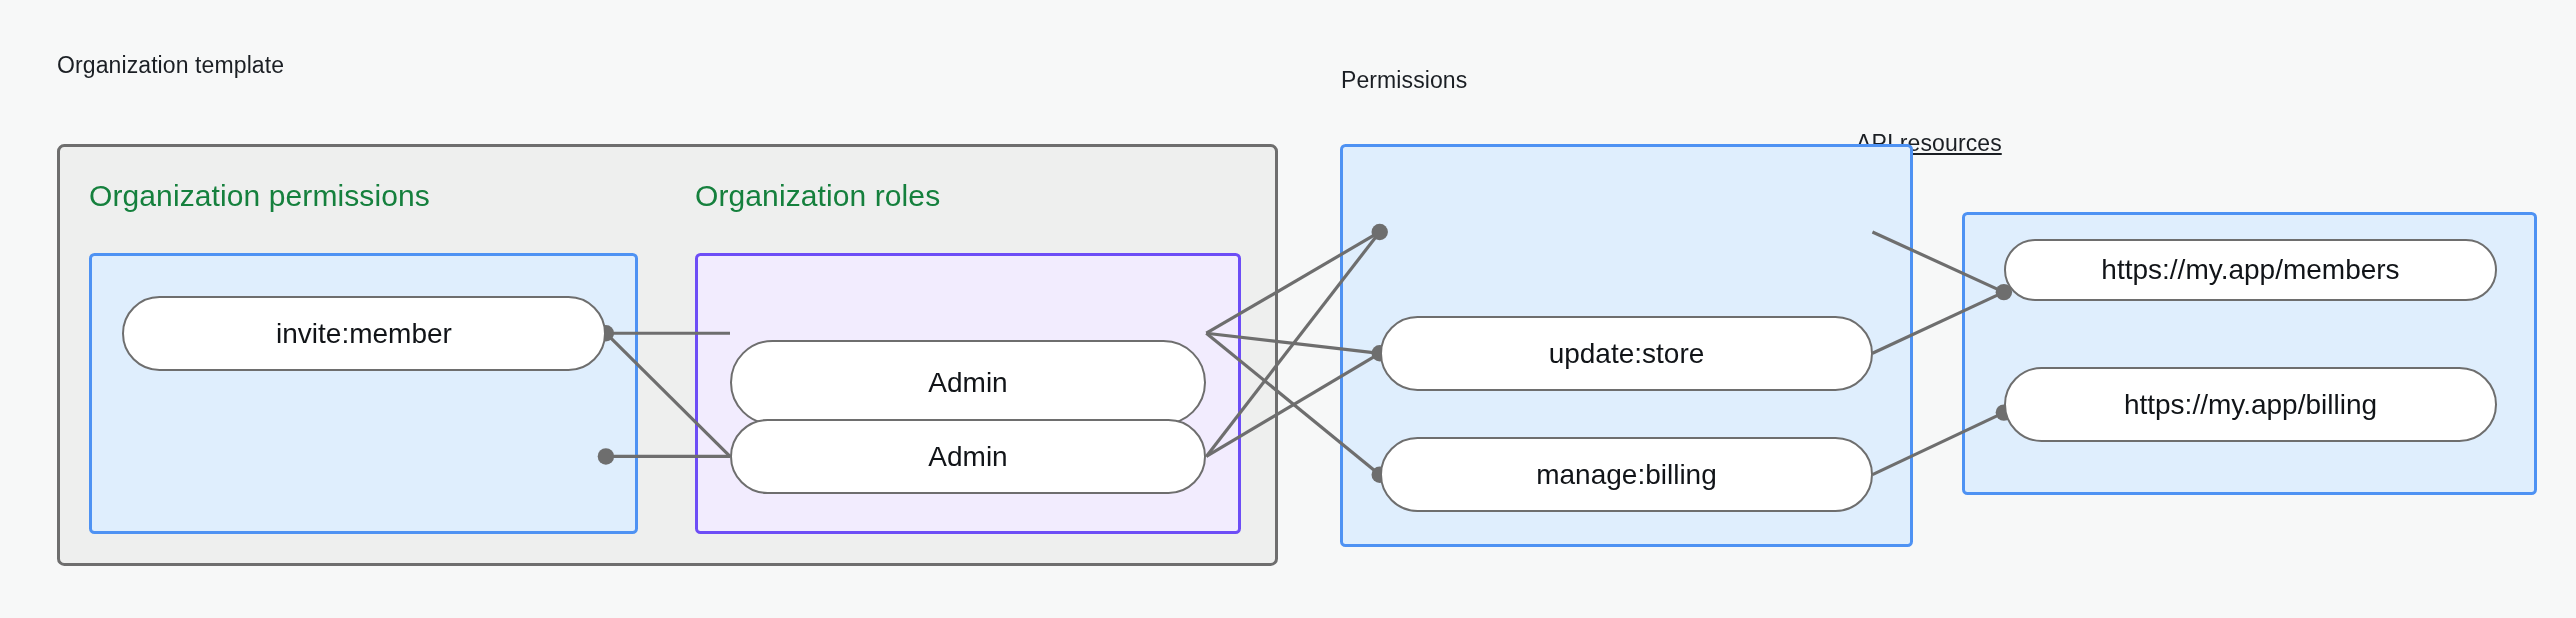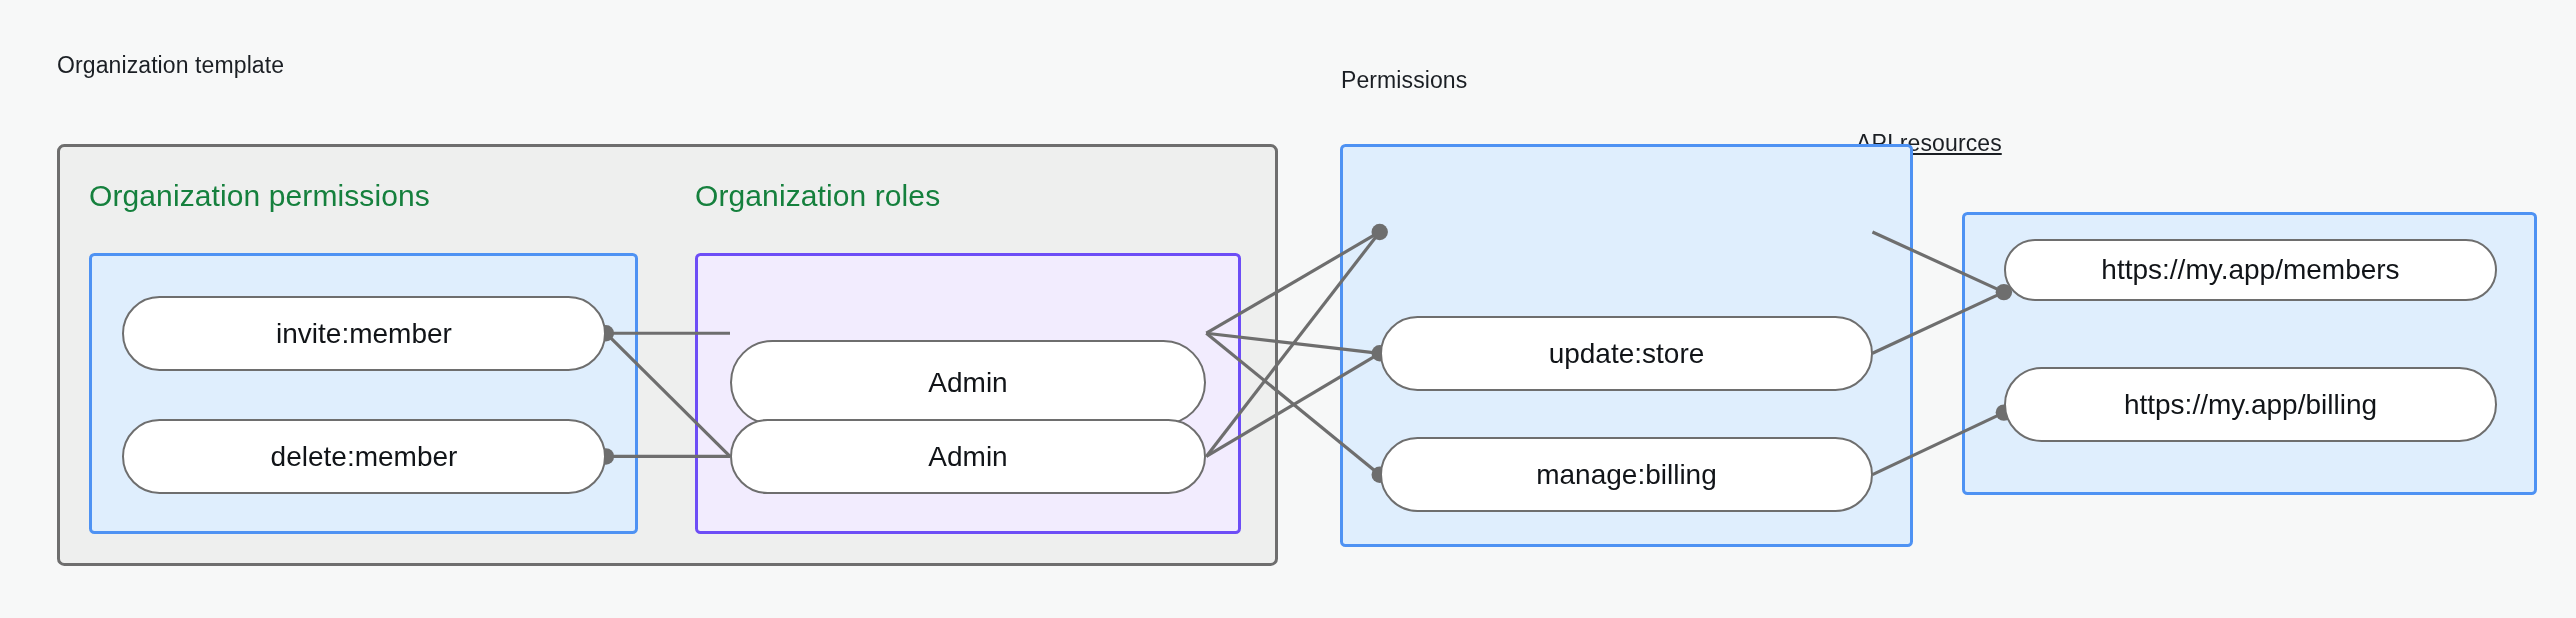--- a/index.html
+++ b/index.html
@@ -110,21 +110,20 @@
     <circle cx="664" cy="365" r="9"></circle>
     <circle cx="664" cy="500" r="9"></circle>
     <circle cx="1512" cy="254" r="9"></circle>
     <circle cx="1512" cy="387" r="9"></circle>
     <circle cx="1512" cy="520" r="9"></circle>
     <circle cx="2196" cy="320" r="9"></circle>
     <circle cx="2196" cy="452" r="9"></circle>
   </svg>
 
   <div class="node" style="left:122px;top:296px;width:484px;height:75px;">invite:member</div>
-  <div class="node" style="left:122px;top:419px;width:484px;height:75px;">delete:member</div>
 
   <div class="node" style="left:730px;top:296px;width:476px;height:85px;margin-top:44px;">Admin</div>
   <div class="node" style="left:730px;top:419px;width:476px;height:75px;">Admin</div>
 
   <div class="node" style="left:1380px;top:316px;width:493px;height:75px;">update:store</div>
   <div class="node" style="left:1380px;top:437px;width:493px;height:75px;">manage:billing</div>
 
   <div class="node" style="left:2004px;top:239px;width:493px;height:62px;">https://my.app/members</div>
   <div class="node" style="left:2004px;top:367px;width:493px;height:75px;">https://my.app/billing</div>
 

